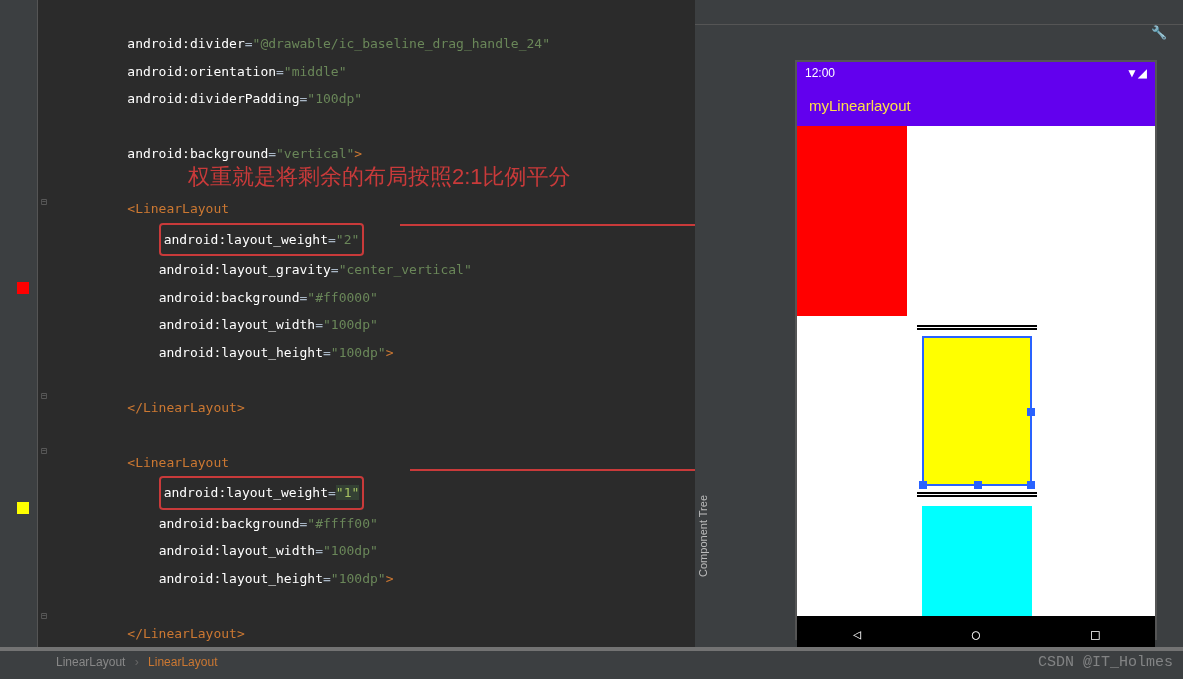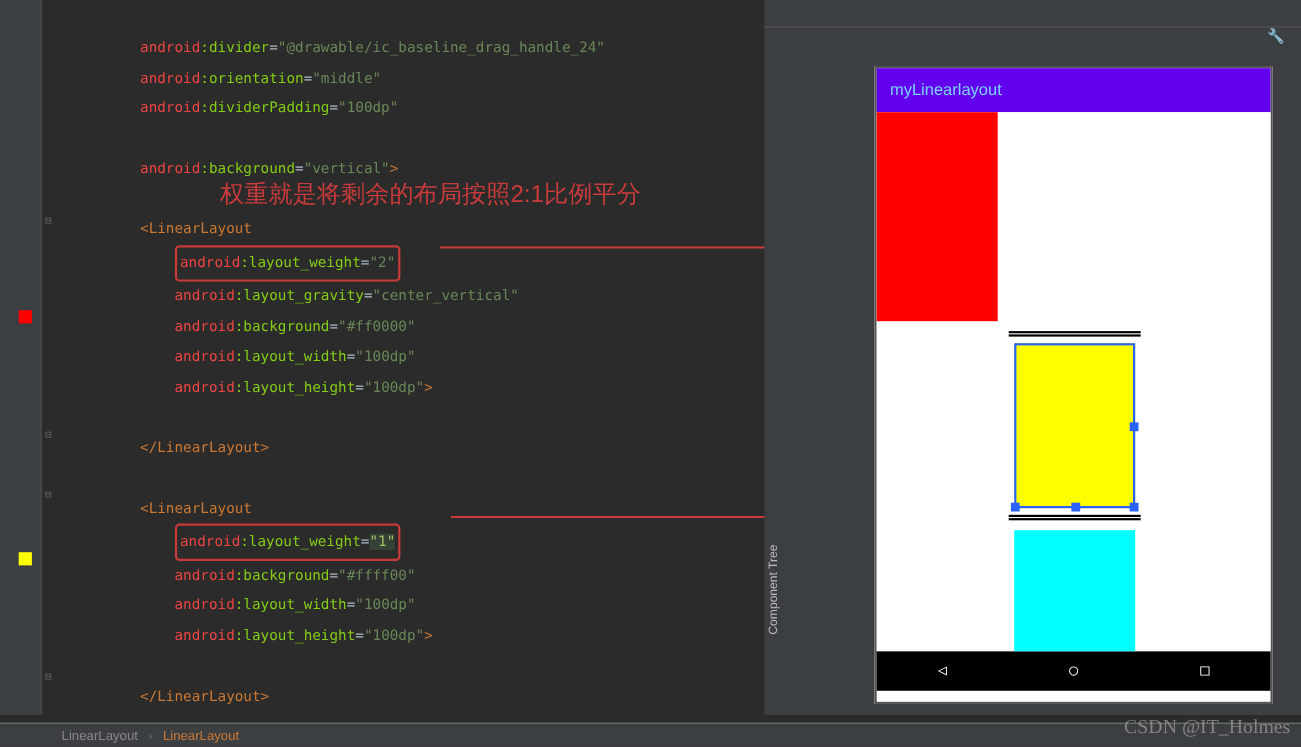--- a/index.html
+++ b/index.html
@@ -43,22 +43,22 @@
     }
     .code-area {
       position: absolute;
       left: 56px; top: 0;
       width: 620px; height: 650px;
       background: #2b2b2b;
       padding-top: 30px;
       line-height: 27.5px;
     }
     .code-line { white-space: pre; padding-left: 40px; }
-    .attr-ns { color: #ef4444; }
-    .attr-name { color: #84cc16; }
+    .attr-ns { color: #ffffff; }
+    .attr-name { color: #ffffff; }
     .attr-val { color: #6a8759; }
     .tag-name { color: #cc7832; }
     .tag-bracket { color: #cc7832; }
     .equals { color: #a9b7c6; }
     .highlight-box {
       border: 2px solid #c93a3a;
       border-radius: 4px;
       display: inline-block;
       padding: 1px 3px;
     }
@@ -107,21 +107,21 @@
       position: relative;
       color: #fff;
       font-size: 12px;
       font-family: sans-serif;
     }
     .status-time { position: absolute; left: 8px; top: 4px; }
     .status-icons { position: absolute; right: 8px; top: 4px; }
     .app-bar {
       height: 40px;
       background: #6200ee;
-      color: #7dd3fc;
+      color: #fde047;
       font-family: sans-serif;
       font-size: 15px;
       padding-left: 12px;
       line-height: 40px;
     }
     .layout-content {
       height: 490px;
       background: #fff;
       position: relative;
     }
@@ -156,37 +156,37 @@
       background: #000;
       display: flex;
       justify-content: space-around;
       align-items: center;
     }
     .nav-btn { color: #fff; font-size: 14px; }
     .breadcrumb {
       position: absolute;
       bottom: 0; left: 0;
       width: 100%;
-      height: 22px;
-      background: #3c3f41;
-      border-top: 1px solid #737373;
+      height: 32px;
+      background: #3c3f41;
+      border-top: 4px solid #737373;
       font-size: 12px;
       padding-left: 56px;
       line-height: 22px;
       font-family: sans-serif;
     }
     .breadcrumb .bc-item { color: #888; }
     .breadcrumb .bc-current { color: #cc7832; }
     .breadcrumb .bc-sep { color: #666; padding: 0 6px; }
     .watermark {
       position: absolute;
       right: 10px; bottom: 8px;
       color: rgba(200,200,200,0.5);
-      font-size: 18px;
-      font-family: Liberation Serif, serif;
+      font-size: 15px;
+      font-family: Liberation Mono, monospace;
     }
     .wrench-icon {
       position: absolute;
       right: 15px; top: 25px;
       color: #888;
       font-size: 13px;
     }
   </style>
 </head>
 <body>
@@ -221,38 +221,42 @@
     <div class="code-line">&nbsp;</div>
     <div class="code-line">    <span class="tag-bracket">&lt;</span><span class="tag-name">LinearLayout</span></div>
     <div class="code-line">        <span class="highlight-box"><span class="attr-ns">android</span><span class="attr-name">:layout_weight</span><span class="equals">=</span><span class="attr-val" style="color:#a5c261;background:#344134">"1"</span></span></div>
     <div class="code-line">        <span class="attr-ns">android</span><span class="attr-name">:background</span><span class="equals">=</span><span class="attr-val">"#ffff00"</span></div>
     <div class="code-line">        <span class="attr-ns">android</span><span class="attr-name">:layout_width</span><span class="equals">=</span><span class="attr-val">"100dp"</span></div>
     <div class="code-line">        <span class="attr-ns">android</span><span class="attr-name">:layout_height</span><span class="equals">=</span><span class="attr-val">"100dp"</span><span class="tag-bracket">&gt;</span></div>
     <div class="code-line">&nbsp;</div>
     <div class="code-line">    <span class="tag-bracket">&lt;/</span><span class="tag-name">LinearLayout</span><span class="tag-bracket">&gt;</span></div>
   </div>
 
-<div class="annotation-text" style="left:200px; top:162px">权重就是将剩余的布局按照2:1比例平分</div>
+<div class="annotation-text" style="left:188px; top:162px">权重就是将剩余的布局按照2:1比例平分</div>
 
 <svg class="arrow-svg" style="left:400px; top:210px; width:395px; height:30px">
   <line x1="0" y1="15" x2="380" y2="15" stroke="#c93a3a" stroke-width="2"></line>
   <polygon points="380,10 395,15 380,20" fill="#c93a3a"></polygon>
 </svg>
 
 <svg class="arrow-svg" style="left:410px; top:455px; width:490px; height:30px">
   <line x1="0" y1="15" x2="475" y2="15" stroke="#c93a3a" stroke-width="2"></line>
   <polygon points="475,10 490,15 475,20" fill="#c93a3a"></polygon>
 </svg>
 
 <div class="preview-panel">
   <div class="preview-toolbar"></div>
   <div class="wrench-icon">🔧</div>
   <div class="vertical-tab">Component Tree</div>
 
   <div class="device-frame">
+    <div class="status-bar">
+      <span class="status-time">12:00</span>
+      <span class="status-icons">▼◢</span>
+    </div>
     <div class="app-bar">
       <span>myLinearlayout</span>
     </div>
     <div class="layout-content">
       <div class="red-block"></div>
       <div class="selection-bars" style="top:199px">
         <div class="sel-bar"></div>
           <div class="sel-bar"></div>
       </div>
       <div class="yellow-block">

